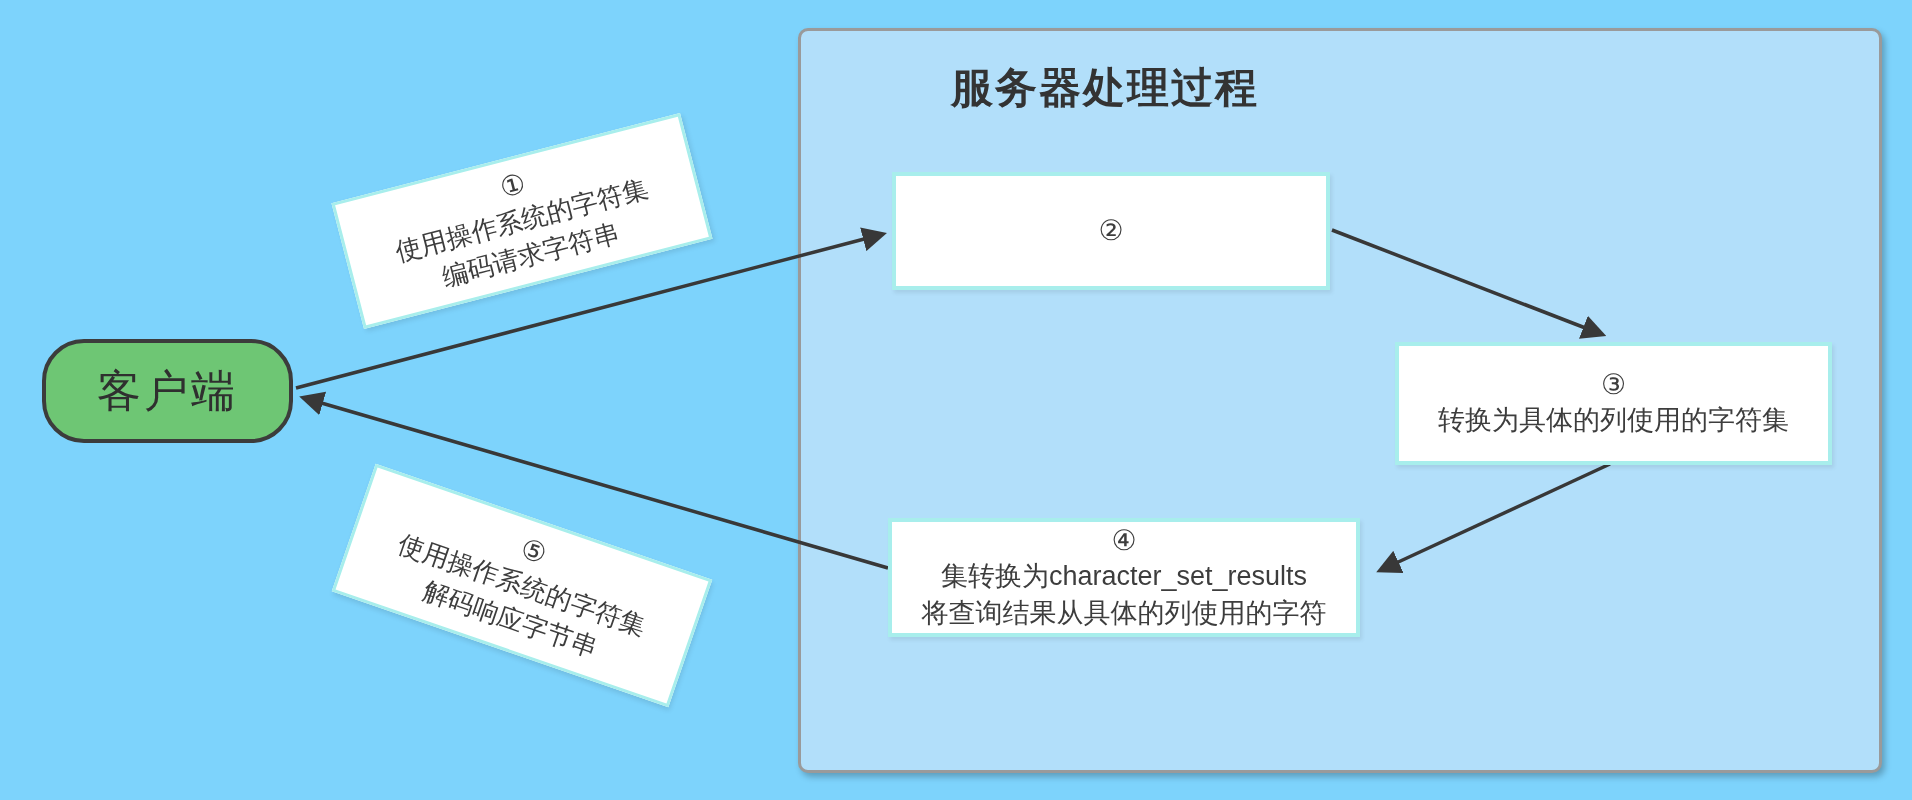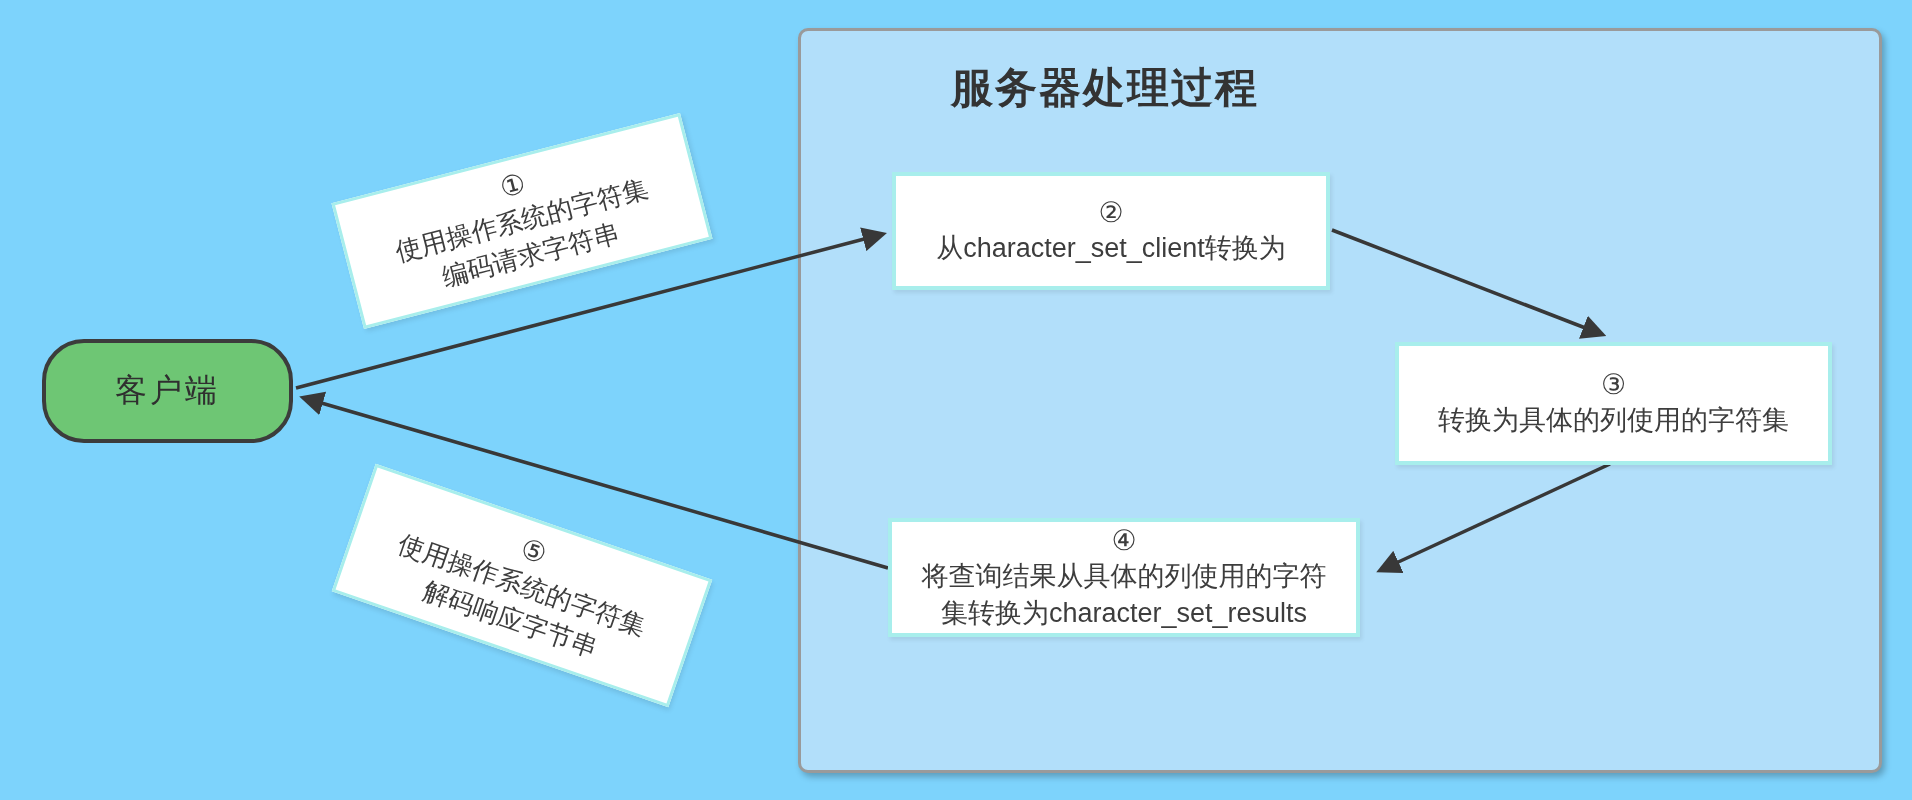--- a/index.html
+++ b/index.html
@@ -34,21 +34,21 @@
     position:absolute;left:0;top:0;width:1912px;height:800px;z-index:2;
   }
   .arrows line{stroke:var(--arrow);stroke-width:3.5;}
   .arrows .head{fill:var(--arrow);}
   .client{
     position:absolute;left:42px;top:339px;width:251px;height:104px;
     background:var(--client-fill);
     border:4px solid #3c3c3c;
     border-radius:42px;
     display:flex;align-items:center;justify-content:center;
-    font-size:32px;color:#2f2f2f;
+    font-size:44px;color:#2f2f2f;
     letter-spacing:3px;
     z-index:3;
   }
   .step-box{
     position:absolute;
     background:#fff;
     border:4px solid var(--box-border);
     display:flex;flex-direction:column;align-items:center;justify-content:center;
     text-align:center;color:var(--text);
     font-size:27px;line-height:37px;
@@ -99,32 +99,31 @@
   </div>
 
   <div class="tilted label-1">
     <span class="num">①</span>
     <span>使用操作系统的字符集</span>
     <span>编码请求字符串</span>
   </div>
 
   <div class="step-box box-2">
     <span class="num">②</span>
-    <span>从character_set_client转换为</span>
   </div>
 
   <div class="step-box box-3">
     <span class="num">③</span>
     <span>转换为具体的列使用的字符集</span>
   </div>
 
   <div class="step-box box-4">
     <span class="num">④</span>
+    <span>集转换为character_set_results</span>
     <span>将查询结果从具体的列使用的字符</span>
-    <span>集转换为character_set_results</span>
   </div>
 
   <div class="tilted label-5">
     <span class="num">⑤</span>
     <span>使用操作系统的字符集</span>
     <span>解码响应字节串</span>
   </div>
 
 </div>
 

